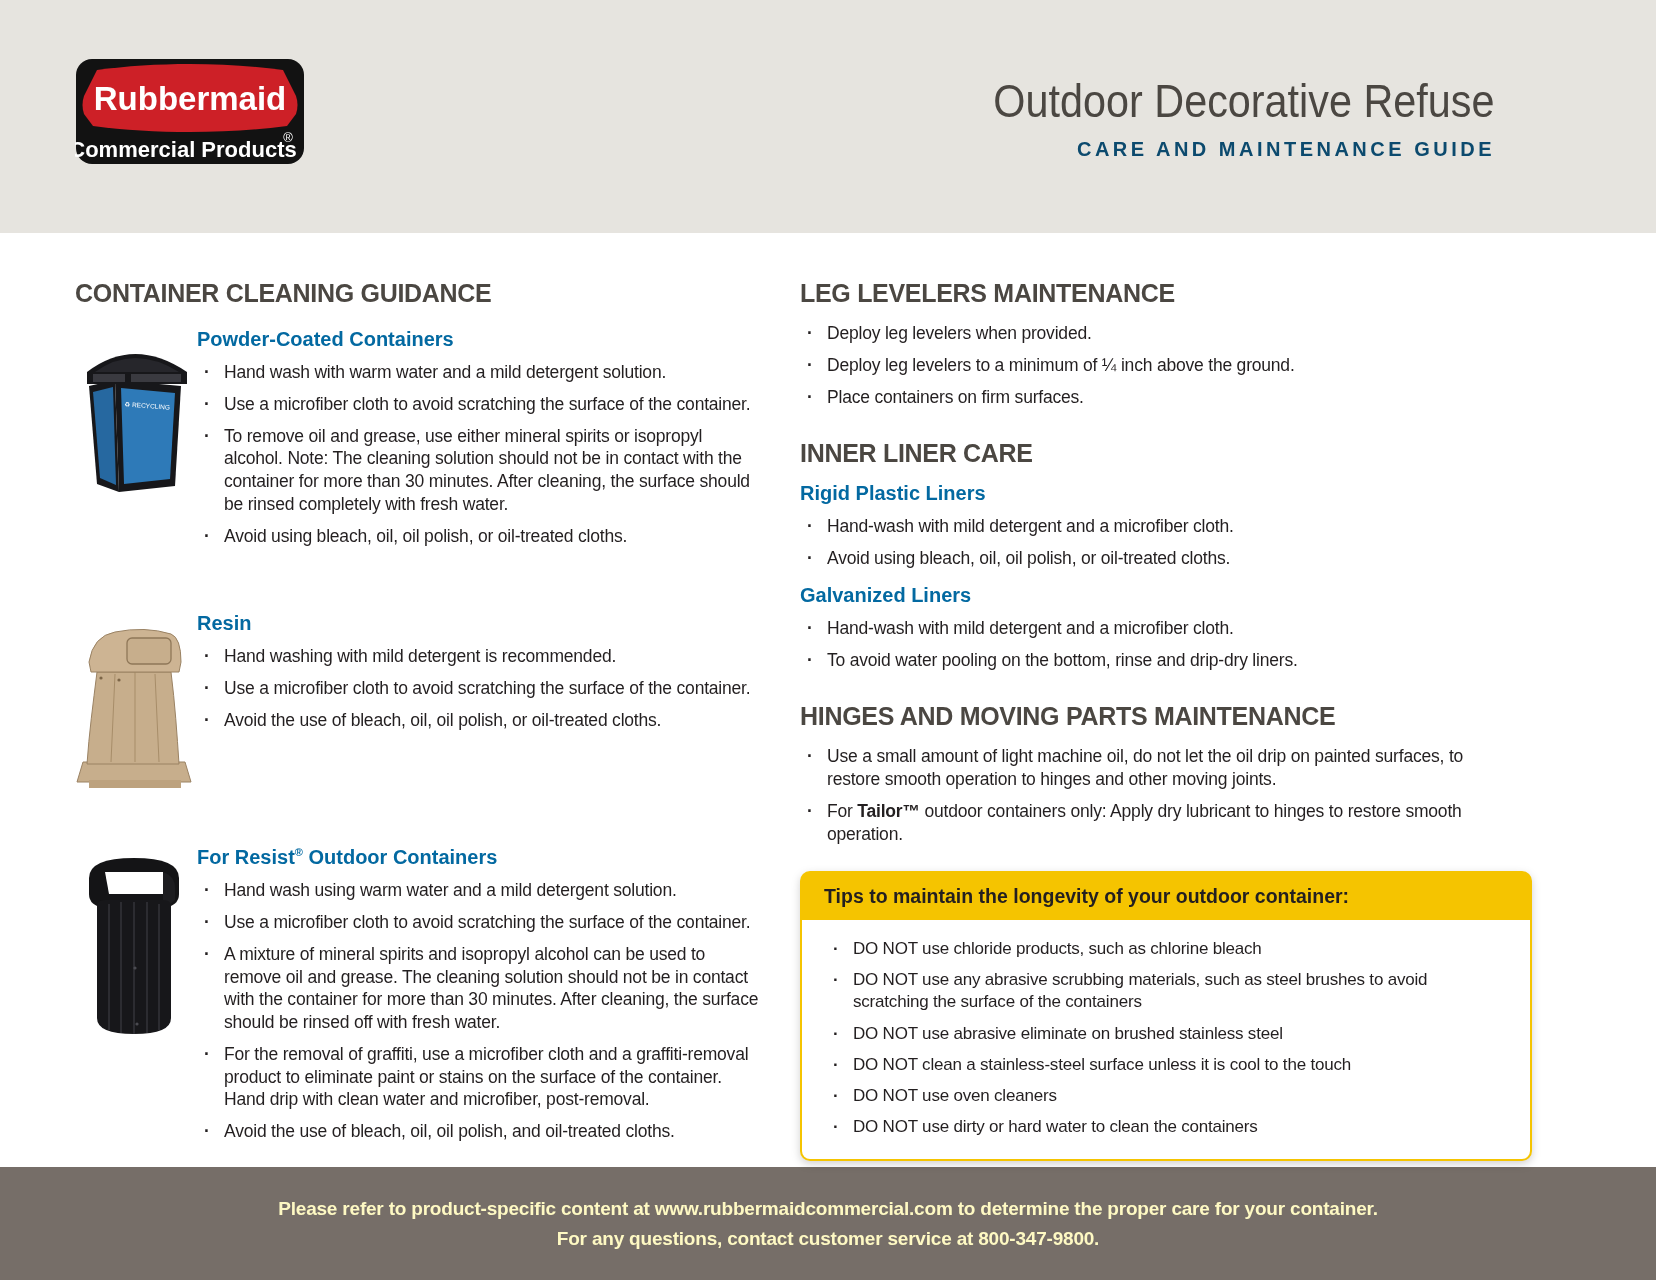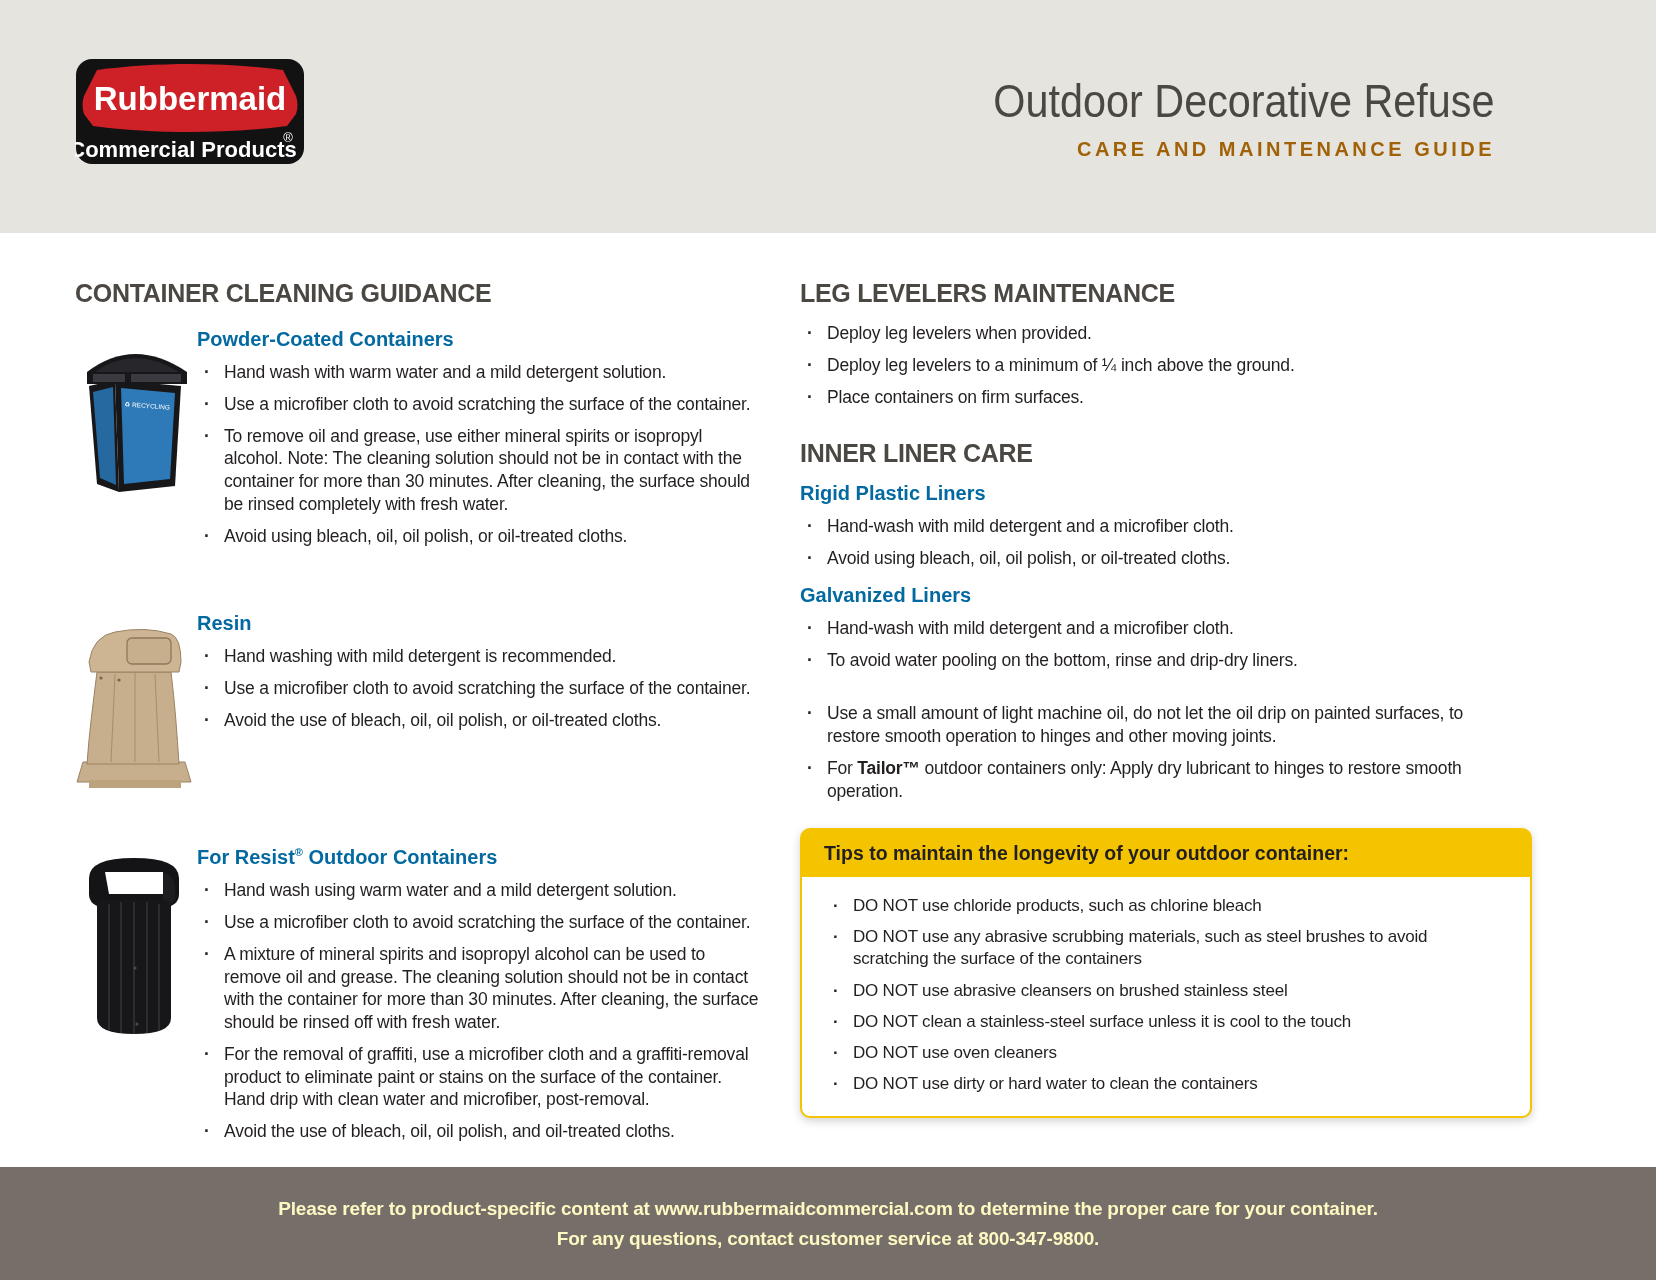--- a/index.html
+++ b/index.html
@@ -5,21 +5,21 @@
   * { margin: 0; padding: 0; box-sizing: border-box; }
   html, body { width: 1656px; background: #ffffff; }
   body { font-family: "Liberation Sans", sans-serif; color: #231f20; }
   .page { width: 1656px; height: 1280px; display: flex; flex-direction: column; overflow: hidden; background: #ffffff; }
 
   
   .header { height: 233px; background: #e6e4df; display: flex; align-items: center; justify-content: space-between; padding: 0 161px 0 75px; flex: none; }
   .logo { width: 230px; height: 107px; position: relative; flex: none; margin-top: -10px; }
   .header-titles { text-align: right; }
   .doc-title { font-size: 47px; font-weight: 400; color: #4b4742; letter-spacing: 0px; transform: scaleX(0.88); transform-origin: right center; white-space: nowrap; }
-  .doc-subtitle { font-size: 20px; font-weight: 700; color: #a16207; letter-spacing: 3.5px; margin-top: 10px; white-space: nowrap; }
+  .doc-subtitle { font-size: 20px; font-weight: 700; color: #0c4a6e; letter-spacing: 3.5px; margin-top: 10px; white-space: nowrap; }
 
   
   .content { flex: 1; display: flex; padding: 30px 0 0 75px; margin-top: 16px; }
   .col-left { width: 690px; flex: none; }
   .col-right { width: 705px; flex: none; margin-left: 35px; }
 
   h2.section-heading { font-size: 25px; font-weight: 700; color: #4b4742; letter-spacing: -0.3px; margin-bottom: 14px; white-space: nowrap; }
   h3.sub-heading { font-size: 20px; font-weight: 700; color: #0369a1; margin-bottom: 10px; }
   h3.sub-heading sup { font-size: 11px; }
 
@@ -192,34 +192,35 @@
           <li>Avoid using bleach, oil, oil polish, or oil-treated cloths.</li>
         </ul>
       <h3 class="sub-heading" style="margin-top:14px">Galvanized Liners</h3>
       <ul class="bullets">
 
       <li>Hand-wash with mild detergent and a microfiber cloth.</li>
           <li>To avoid water pooling on the bottom, rinse and drip-dry liners.</li>
         </ul>
 
       <div class="rule-gap"></div>
+      <h2 class="section-heading">HINGES AND MOVING PARTS MAINTENANCE</h2>
       <ul class="bullets">
 
       <li>Use a small amount of light machine oil, do not let the oil drip on painted surfaces, to restore smooth operation to hinges and other moving joints.</li>
           <li><span>For </span><span style="font-weight: 800;">Tailor™</span><span> outdoor containers only: Apply dry lubricant to hinges to restore smooth operation.</span></li>
         </ul>
 
       <div class="tips-box">
         <div class="tips-header"><b>Tips</b><span> to maintain the longevity of your outdoor container:</span></div>
         <div class="tips-body">
           <ul class="bullets">
 
           <li>DO NOT use chloride products, such as chlorine bleach</li>
               <li>DO NOT use any abrasive scrubbing materials, such as steel brushes to avoid scratching the surface of the containers</li>
-              <li>DO NOT use abrasive cleansers on brushed stainless steel</li>
+              <li>DO NOT use abrasive eliminate on brushed stainless steel</li>
               <li>DO NOT clean a stainless-steel surface unless it is cool to the touch</li>
               <li>DO NOT use oven cleaners</li>
               <li>DO NOT use dirty or hard water to clean the containers</li>
             </ul>
         </div>
       </div>
 
     </section>
   </main>
 

